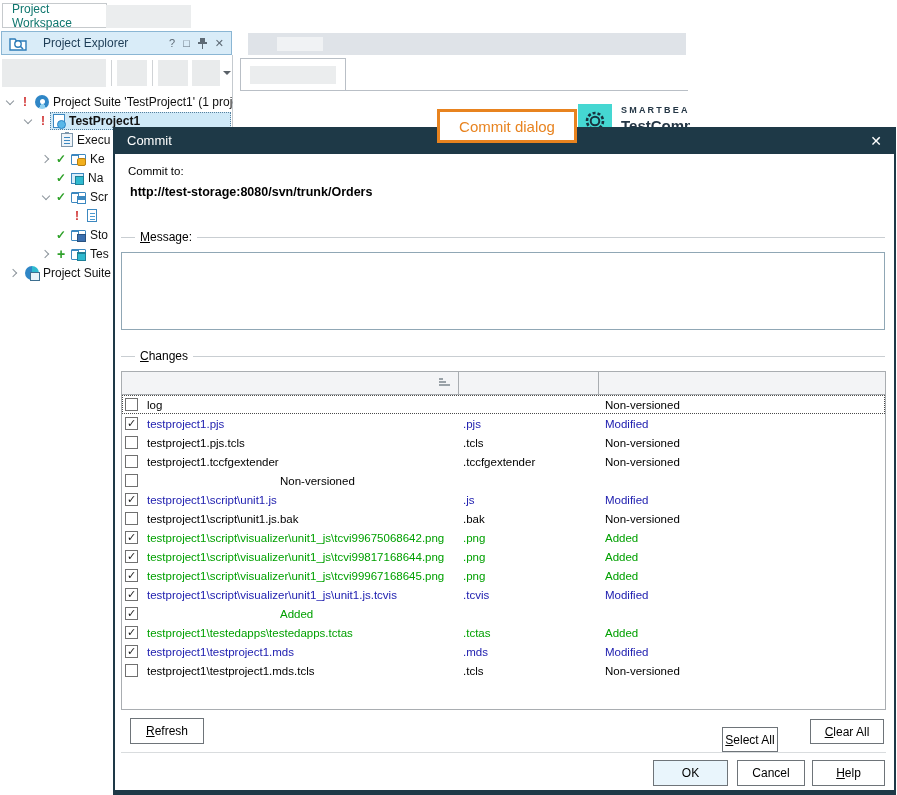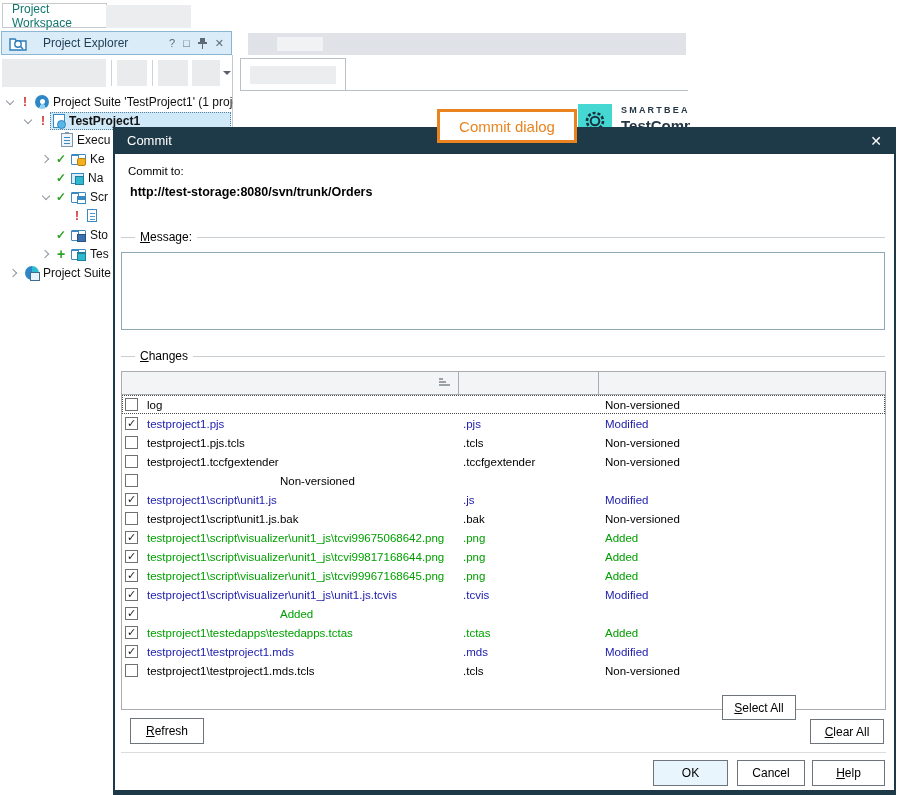--- a/index.html
+++ b/index.html
@@ -417,21 +417,21 @@
             <span class="cell ext st-non">.tcls</span>
             <span class="cell status st-non">Non-versioned</span>
           </div>
 
       </div>
     </div>
 
     <button class="btn" style="left:17px;top:591px;width:74px;height:26px">
       <span><span class="mn">R</span><span>efresh</span></span>
     </button>
-    <button class="btn" style="left:609px;top:568px;width:74px;height:25px">
+    <button class="btn" style="left:609px;top:600px;width:56px;height:25px">
       <span><span class="mn">S</span><span>elect All</span></span>
     </button>
     <button class="btn" style="left:697px;top:592px;width:74px;height:25px">
       <span><span class="mn">C</span><span>lear All</span></span>
     </button>
 
     <div class="btn-sep"></div>
 
     <button class="btn default" style="left:540px;top:633px;width:75px;height:26px">OK</button>
     <button class="btn" style="left:624px;top:633px;width:68px;height:26px">Cancel</button>

